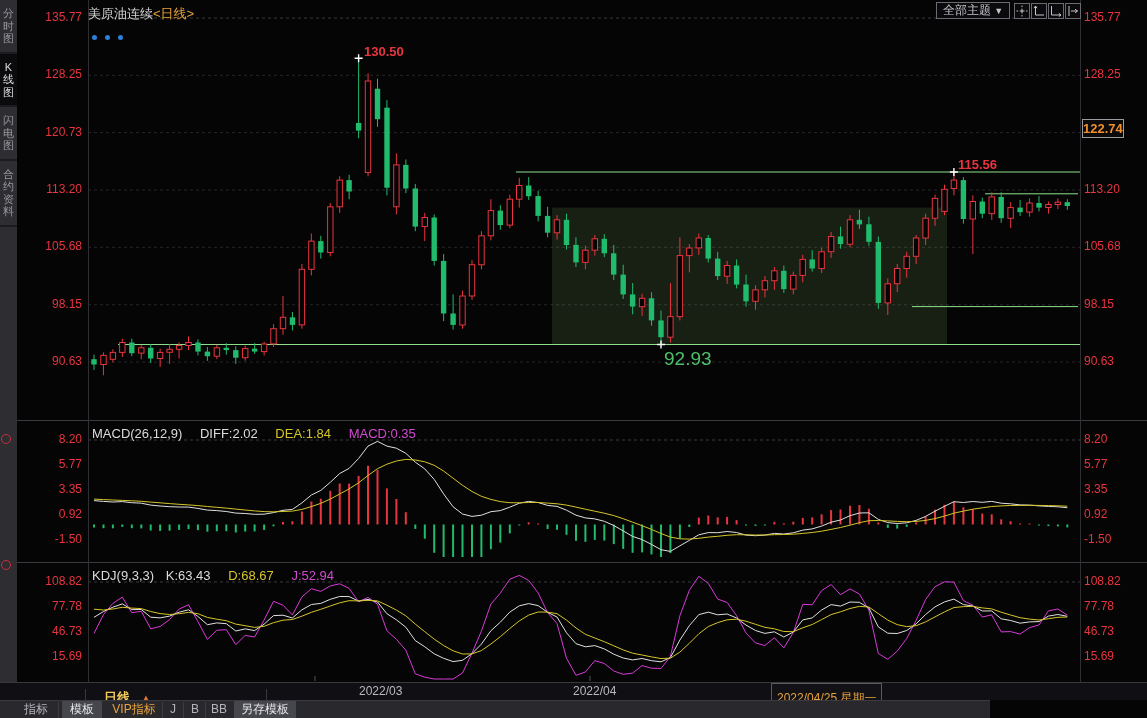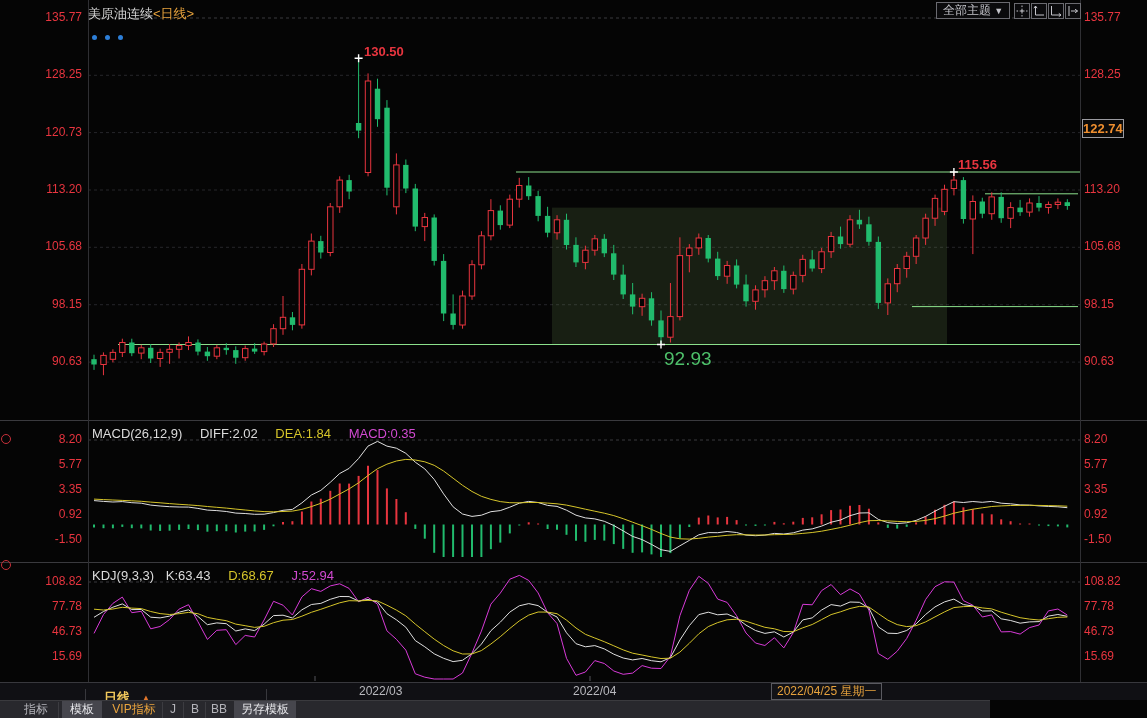--- a/index.html
+++ b/index.html
@@ -37,21 +37,21 @@
   .vsep{position:absolute;top:0;width:1px;background:#3a3a3e;z-index:3;}
   
   .datebar{position:absolute;left:0;top:682px;width:1147px;height:17px;background:#101014;
            border-top:1px solid #38383d;z-index:9;}
   .period-cell{position:absolute;left:85px;top:6px;width:182px;height:17px;line-height:16px;
                border-left:1px solid #38383d;border-right:1px solid #38383d;padding-left:18px;box-sizing:border-box;}
   .period-name{color:#f2c95c;font-size:13px;font-weight:bold;}
   .period-arrow{color:#e0762c;font-size:11px;margin-left:6px;}
   .date-lab{position:absolute;top:1px;font-size:12px;color:#b9b9be;}
   .date-sel{position:absolute;left:771px;top:0px;height:15px;line-height:15px;border:1px solid #5a5a60;
-            padding:0 5px;color:#e8a33d;font-size:12px;background:#121216;}
+            padding:7px 5px;color:#e8a33d;font-size:12px;background:#121216;}
   
   .tabbar{position:absolute;left:0;top:700px;width:990px;height:18px;background:#28282d;
           border-top:1px solid #3a3a3e;z-index:9;font-size:12px;line-height:17px;}
   .tab{position:absolute;top:0;height:17px;color:#b4b4ba;text-align:center;cursor:default;}
   .tab.boxed{background:#46464d;color:#e4e4e8;}
   .tab.vip{color:#e8a33d;}
   .tab-div{position:absolute;top:1px;width:1px;height:16px;background:#3c3c41;}
   .rdot{position:absolute;left:1px;width:8px;height:8px;border:1.5px solid #c9303a;border-radius:50%;z-index:6;}
 </style>
 </head>
@@ -397,20 +397,26 @@
       </g>
       <g>
         <polyline points="94.0,633.4 103.5,614.5 112.9,603.4 122.3,597.1 131.8,612.7 141.3,611.3 150.7,628.8 160.1,626.5 169.6,619.5 179.1,609.1 188.5,604.7 197.9,621.6 207.4,639.4 216.8,630.3 226.3,629.7 235.8,644.6 245.2,635.4 254.6,637.0 264.1,620.0 273.5,601.3 283.0,605.2 292.4,615.0 301.9,596.9 311.4,588.7 320.8,591.4 330.3,585.9 339.7,583.8 349.1,588.4 358.6,601.7 368.0,597.4 377.5,604.2 386.9,630.8 396.4,639.3 405.8,650.1 415.3,673.8 424.8,677.2 434.2,679.0 443.6,679.0 453.1,679.0 462.5,673.0 472.0,653.0 481.4,631.1 490.9,604.1 500.3,593.1 509.8,579.2 519.3,575.4 528.7,580.4 538.1,592.9 547.6,612.7 557.0,623.5 566.5,658.3 576.0,675.3 585.4,672.0 594.8,660.6 604.3,663.5 613.8,671.0 623.2,674.3 632.6,673.1 642.1,665.6 651.5,668.2 661.0,668.5 670.4,656.4 679.9,615.7 689.3,590.4 698.8,576.3 708.3,583.4 717.7,599.1 727.1,602.4 736.6,615.7 746.0,633.0 755.5,643.0 764.9,645.5 774.4,637.7 783.8,647.9 793.3,632.6 802.8,604.3 812.2,604.8 821.6,590.6 831.1,584.5 840.5,594.7 850.0,588.9 859.4,594.0 868.9,610.2 878.3,653.5 887.8,659.3 897.2,651.2 906.7,638.5 916.1,620.4 925.6,599.5 935.0,586.7 944.5,581.8 953.9,582.1 963.4,600.6 972.8,605.2 982.3,617.0 991.7,614.9 1001.2,631.9 1010.6,631.6 1020.1,634.1 1029.5,627.6 1039.0,625.0 1048.4,610.9 1057.9,609.0 1067.3,615.1" fill="none" stroke="#d83ad8" stroke-width="1"></polyline>
         <polyline points="94.0,617.3 103.5,611.5 112.9,607.2 122.3,603.9 131.8,609.6 141.3,609.5 150.7,617.2 160.1,617.9 169.6,616.1 179.1,612.2 188.5,609.8 197.9,616.4 207.4,624.7 216.8,622.9 226.3,623.7 235.8,631.0 245.2,628.9 254.6,630.6 264.1,624.2 273.5,615.6 283.0,615.2 292.4,618.0 301.9,609.8 311.4,604.5 320.8,603.4 330.3,599.3 339.7,596.5 349.1,596.6 358.6,601.1 368.0,599.4 377.5,602.0 386.9,613.7 396.4,619.8 405.8,627.2 415.3,640.6 424.8,646.8 434.2,653.8 443.6,658.3 453.1,661.6 462.5,660.3 472.0,653.6 481.4,644.1 490.9,630.7 500.3,622.2 509.8,612.1 519.3,605.8 528.7,603.6 538.1,605.6 547.6,612.3 557.0,617.0 566.5,632.8 576.0,643.7 585.4,646.8 594.8,645.6 604.3,648.9 613.8,654.2 623.2,658.0 632.6,659.9 642.1,658.5 651.5,660.7 661.0,661.8 670.4,657.6 679.9,640.0 689.3,625.7 698.8,614.6 708.3,612.2 717.7,614.8 727.1,614.0 736.6,618.0 746.0,625.1 755.5,630.5 764.9,633.4 774.4,631.8 783.8,637.0 793.3,632.0 802.8,619.9 812.2,617.9 821.6,610.0 831.1,604.6 840.5,606.1 850.0,602.0 859.4,602.3 868.9,608.0 878.3,626.9 887.8,633.2 897.2,633.5 906.7,630.5 916.1,623.9 925.6,614.5 935.0,606.9 944.5,601.9 953.9,599.1 963.4,604.6 972.8,606.0 982.3,611.0 991.7,610.9 1001.2,618.8 1010.6,620.5 1020.1,623.2 1029.5,621.9 1039.0,621.6 1048.4,616.1 1057.9,614.5 1067.3,616.3" fill="none" stroke="#e0e0e0" stroke-width="1"></polyline>
         <polyline points="94.0,609.2 103.5,610.0 112.9,609.0 122.3,607.3 131.8,608.1 141.3,608.6 150.7,611.5 160.1,613.6 169.6,614.5 179.1,613.7 188.5,612.4 197.9,613.7 207.4,617.4 216.8,619.2 226.3,620.7 235.8,624.1 245.2,625.7 254.6,627.4 264.1,626.3 273.5,622.7 283.0,620.2 292.4,619.5 301.9,616.2 311.4,612.3 320.8,609.3 330.3,606.0 339.7,602.8 349.1,600.7 358.6,600.9 368.0,600.4 377.5,600.9 386.9,605.2 396.4,610.1 405.8,615.8 415.3,624.1 424.8,631.7 434.2,639.1 443.6,645.5 453.1,650.8 462.5,654.0 472.0,653.9 481.4,650.6 490.9,644.0 500.3,636.7 509.8,628.5 519.3,620.9 528.7,615.1 538.1,612.0 547.6,612.1 557.0,613.7 566.5,620.1 576.0,628.0 585.4,634.3 594.8,638.0 604.3,641.7 613.8,645.8 623.2,649.9 632.6,653.2 642.1,655.0 651.5,656.9 661.0,658.5 670.4,658.2 679.9,652.1 689.3,643.3 698.8,633.8 708.3,626.6 717.7,622.6 727.1,619.8 736.6,619.2 746.0,621.2 755.5,624.3 764.9,627.3 774.4,628.8 783.8,631.5 793.3,631.7 802.8,627.8 812.2,624.5 821.6,619.6 831.1,614.6 840.5,611.8 850.0,608.5 859.4,606.4 868.9,607.0 878.3,613.6 887.8,620.1 897.2,624.6 906.7,626.6 916.1,625.7 925.6,621.9 935.0,616.9 944.5,611.9 953.9,607.6 963.4,606.6 972.8,606.4 982.3,607.9 991.7,608.9 1001.2,612.2 1010.6,615.0 1020.1,617.7 1029.5,619.1 1039.0,620.0 1048.4,618.7 1057.9,617.3 1067.3,617.0" fill="none" stroke="#d6c52a" stroke-width="1"></polyline>
       </g>
       <line x1="315" x2="315" y1="676" y2="681" stroke="#55555a"></line>
       <line x1="590" x2="590" y1="676" y2="681" stroke="#55555a"></line>
     </svg>
 
+  <div class="sidebar">
+    <div class="side-item">分时图</div>
+    <div class="side-item active">K线图</div>
+    <div class="side-item">闪电图</div>
+    <div class="side-item">合约资料</div>
+  </div>
 
   <div class="title">
     <span style="color:#d8d8d8;">美原油连续</span><span style="color:#e8a33d;">&lt;日线&gt;</span>
   </div>
   <div class="dots">
     <span class="dot"></span><span class="dot"></span><span class="dot"></span>
   </div>
 
   <div class="theme-btn">
     <span>全部主题</span>

